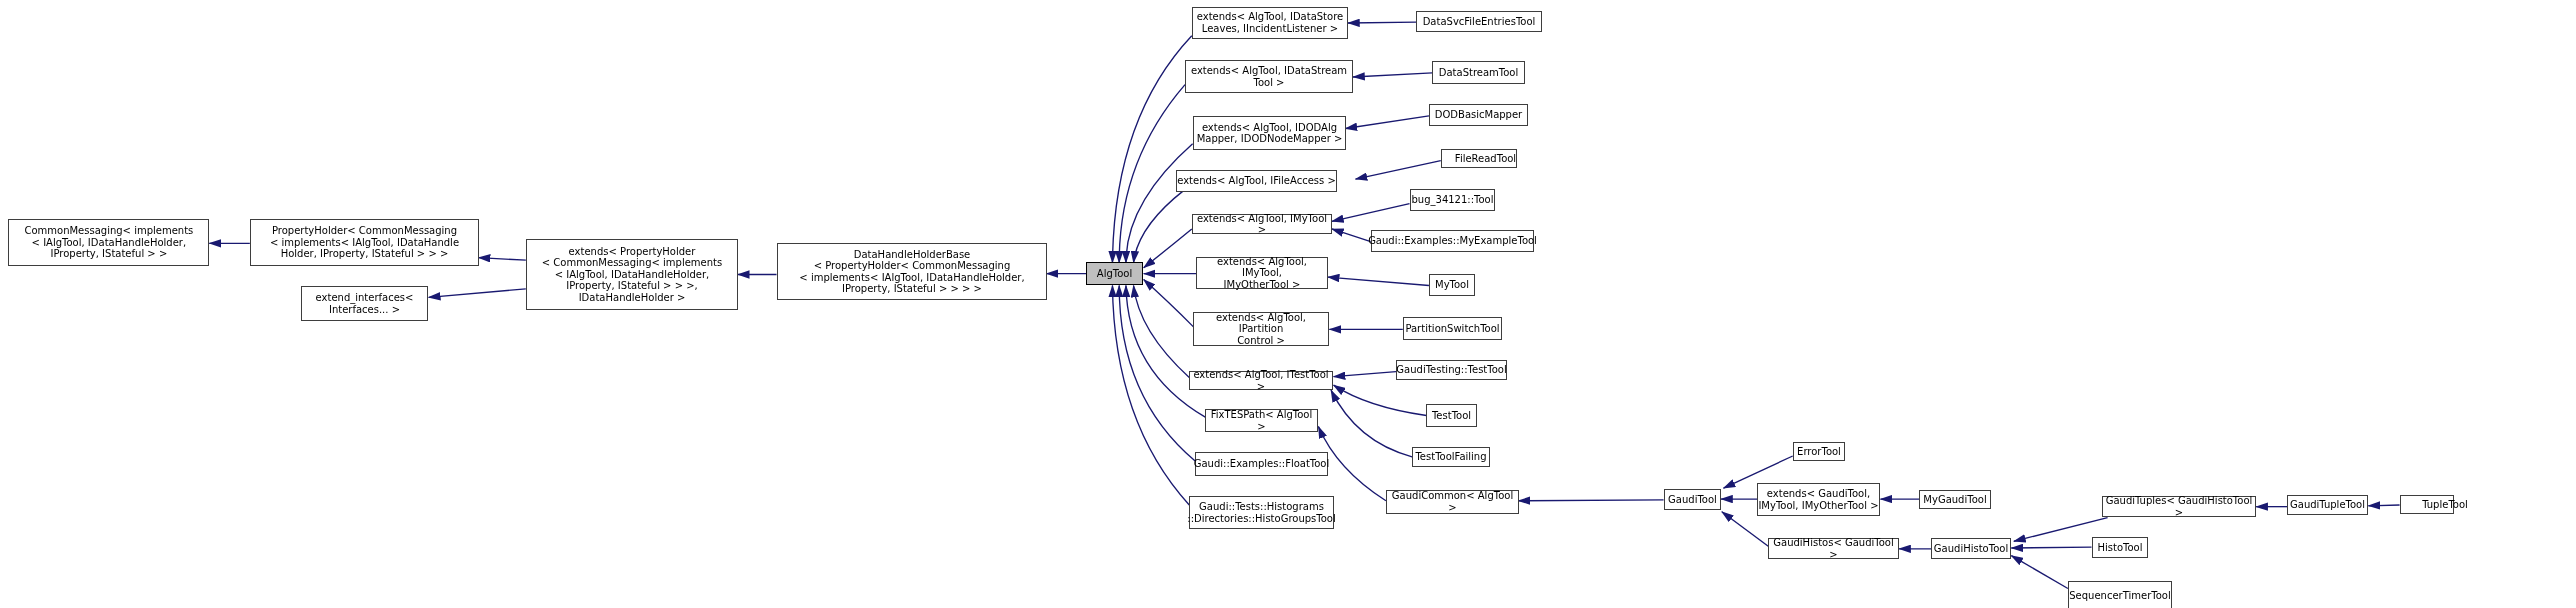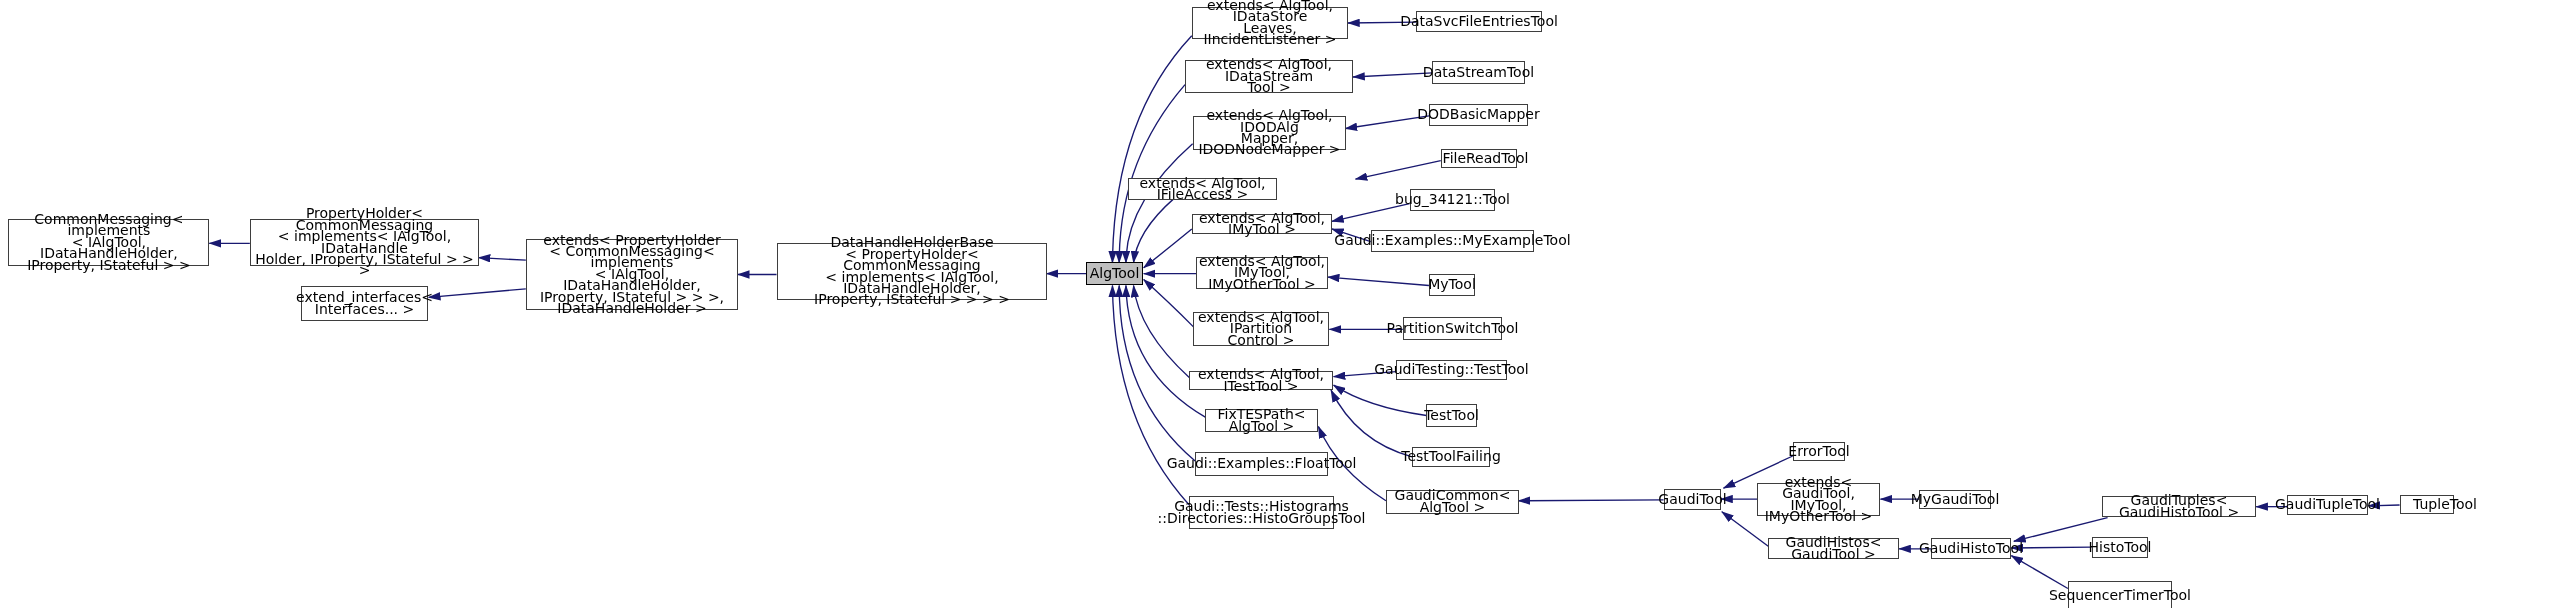--- a/index.html
+++ b/index.html
@@ -3,21 +3,21 @@
 <meta charset="utf-8">
 <style>
   html,body{margin:0;padding:0;background:#ffffff;}
   .canvas{position:relative;width:2576px;height:609px;background:#ffffff;
           font-family:"DejaVu Sans", sans-serif;overflow:hidden;}
   .edges{position:absolute;left:0;top:0;width:2576px;height:609px;}
   .node{position:absolute;box-sizing:border-box;background:#ffffff;
         border:1.2px solid #3e3e3e;color:#000;
         display:flex;align-items:center;justify-content:center;
         text-align:center;white-space:pre-line;
-        font-size:14px;line-height:11.4px;cursor:pointer;}
+        font-size:10px;line-height:11.4px;cursor:pointer;}
   .node.highlight{background:#bfbfbf;border-color:#000000;}
 </style>
 </head>
 <body>
 
 <div class="canvas">
   <svg class="edges" xmlns="http://www.w3.org/2000/svg" width="2576" height="609" viewBox="0 0 3052 721">
     <defs>
       <marker id="arrowhead" markerWidth="15" markerHeight="10" refX="14" refY="5" orient="auto" markerUnits="userSpaceOnUse">
         <path d="M0,0 L15,5 L0,10 Z" fill="#191970"></path>
@@ -83,21 +83,21 @@
 &lt; PropertyHolder&lt; CommonMessaging
 &lt; implements&lt; IAlgTool, IDataHandleHolder,
 IProperty, IStateful &gt; &gt; &gt; &gt;</div>
       <div class="node highlight" style="left: 1086px; top: 262px; width: 57px; height: 23px;">AlgTool</div>
       <div class="node" style="left: 1192px; top: 6.8px; width: 156px; height: 32px;">extends&lt; AlgTool, IDataStore
 Leaves, IIncidentListener &gt;</div>
       <div class="node" style="left: 1185px; top: 60px; width: 168px; height: 33px;">extends&lt; AlgTool, IDataStream
 Tool &gt;</div>
       <div class="node" style="left: 1193px; top: 116px; width: 153px; height: 34px;">extends&lt; AlgTool, IDODAlg
 Mapper, IDODNodeMapper &gt;</div>
-      <div class="node" style="left: 1128px; top: 170px; width: 149px; height: 22px; margin-top: 8px;">extends&lt; AlgTool, IFileAccess &gt;</div>
+      <div class="node" style="left: 1176px; top: 170px; width: 161px; height: 22px;">extends&lt; AlgTool, IFileAccess &gt;</div>
       <div class="node" style="left: 1192px; top: 214px; width: 140px; height: 20px;">extends&lt; AlgTool, IMyTool &gt;</div>
       <div class="node" style="left: 1196px; top: 257px; width: 132px; height: 32px;">extends&lt; AlgTool, IMyTool,
 IMyOtherTool &gt;</div>
       <div class="node" style="left: 1193px; top: 312px; width: 136px; height: 34px;">extends&lt; AlgTool, IPartition
 Control &gt;</div>
       <div class="node" style="left: 1189px; top: 371px; width: 144px; height: 19.4px;">extends&lt; AlgTool, ITestTool &gt;</div>
       <div class="node" style="left: 1205px; top: 409px; width: 113px; height: 23px;">FixTESPath&lt; AlgTool &gt;</div>
       <div class="node" style="left: 1195px; top: 452px; width: 133px; height: 23.6px;">Gaudi::Examples::FloatTool</div>
       <div class="node" style="left: 1189px; top: 496px; width: 145px; height: 33px;">Gaudi::Tests::Histograms
 ::Directories::HistoGroupsTool</div>

